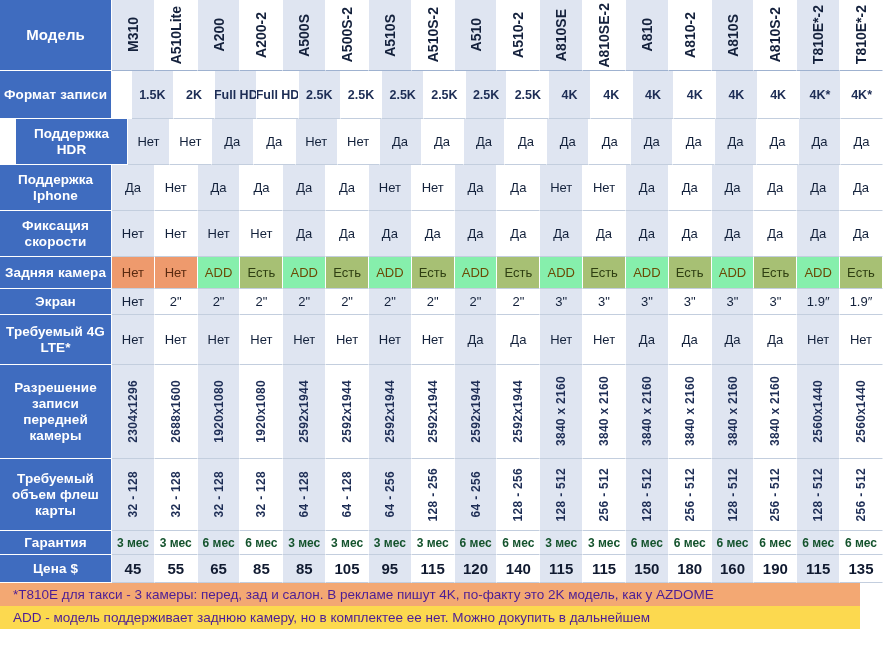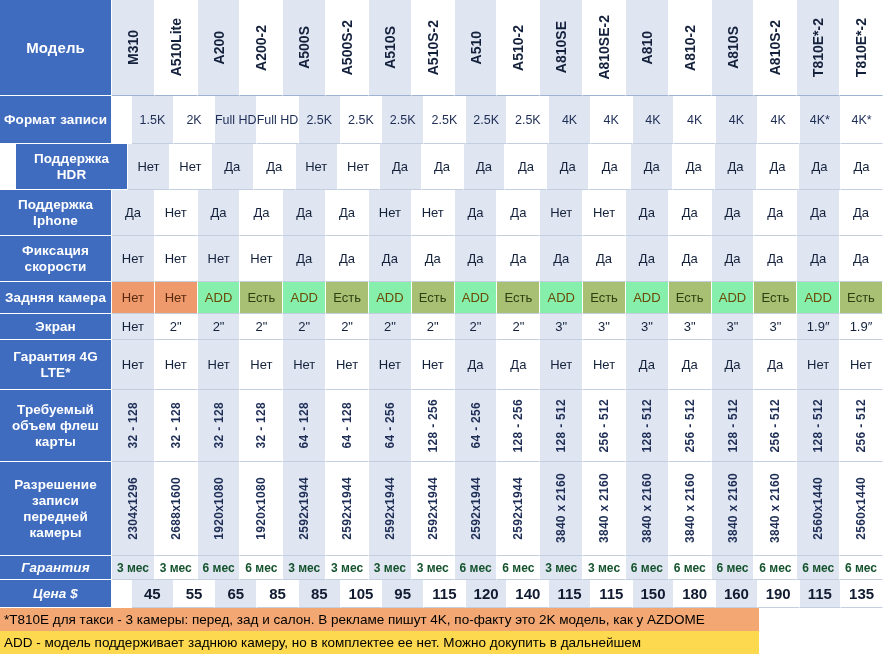--- a/index.html
+++ b/index.html
@@ -54,56 +54,56 @@
   .row.header .rlabel{font-size:15px;background:#3f6cbf;}
   .row.header{height:88px;}
   .row.header .cell{
     font-weight:bold;font-size:14px;color:#14213c;
     border-bottom:1px solid #9fb2d0;
   }
   .vtext{
     writing-mode:vertical-rl;transform:rotate(180deg);
     white-space:nowrap;line-height:1;
   }
-  .row.format .cell{font-weight:normal;font-size:12.5px;color:#1d2d55;}
+  .row.format .cell{font-weight:bold;font-size:12.5px;color:#1d2d55;}
   .row.rear .rlabel{background:#3f6cbf;}
   .cell.rear-no{background:#ee9a6d;color:#5a2a10;}
   .cell.rear-add{background:#f8c council;}
   .cell.rear-add{background:#86efac;color:#6b4a05;}
   .cell.rear-yes{background:#a7c074;color:#2f3f12;}
   .row.flash .cell,.row.resolution .cell{font-weight:bold;font-size:12px;color:#1d2d55;}
   .row.flash .cell .vtext,.row.resolution .cell .vtext{letter-spacing:.3px;}
   .row.warranty .cell{font-size:12px;font-weight:bold;color:#14532d;}
   .row.warranty{height:24px;}
   .row.price .cell{font-size:15px;font-weight:bold;color:#101a30;}
   .row.price{height:28px;}
-  .row.price .rlabel,.row.warranty .rlabel{font-size:13.5px;font-style:italic;}
+  .row.price .rlabel,.row.warranty .rlabel{font-size:13.5px;}
   .screen .cell{font-size:13px;}
   .note{
-    width:759px;box-sizing:border-box;
+    width:860px;box-sizing:border-box;
     display:flex;align-items:center;
-    font-size:13.5px;color:#000000;padding-left:4px;
+    font-size:13.5px;color:#4c1d95;padding-left:13px;
     position:relative;z-index:3;white-space:nowrap;
   }
   .note.orange{background:#f3a873;height:23px;}
   .note.yellow{background:#fcd94f;height:23px;}
 </style>
 </head>
 <body>
 
 <div id="comparison-table">
 
   <div class="watermark">
     <div class="wm-swoosh"></div>
     <div class="wm-text">DREAM</div>
   </div>
 
   <div class="grid">
 
-    <div class="row header h88" style="height:96px">
+    <div class="row header h88" style="height:71px">
       <div class="rlabel">Модель</div>
       <div class="cells" id="model-cells">
           <div class="cell odd">
             <span class="vtext">M310</span>
           </div>
           <div class="cell even">
             <span class="vtext">A510Lite</span>
           </div>
           <div class="cell odd">
             <span class="vtext">A200</span>
@@ -505,75 +505,134 @@
             </div>
             <div class="cell odd">
               <span>1.9″</span>
             </div>
             <div class="cell even">
               <span>1.9″</span>
             </div>
           </div>
         </div>
         <div class="row lte" style="height: 50px;">
-          <div class="rlabel">Гарантия 4G LTE*</div>
-          <div class="cells">
-            <div class="cell odd">
-              <span>Нет</span>
-            </div>
-            <div class="cell even">
-              <span>Нет</span>
-            </div>
-            <div class="cell odd">
-              <span>Нет</span>
-            </div>
-            <div class="cell even">
-              <span>Нет</span>
-            </div>
-            <div class="cell odd">
-              <span>Нет</span>
-            </div>
-            <div class="cell even">
-              <span>Нет</span>
-            </div>
-            <div class="cell odd">
-              <span>Нет</span>
-            </div>
-            <div class="cell even">
-              <span>Нет</span>
-            </div>
-            <div class="cell odd">
-              <span>Да</span>
-            </div>
-            <div class="cell even">
-              <span>Да</span>
-            </div>
-            <div class="cell odd">
-              <span>Нет</span>
-            </div>
-            <div class="cell even">
-              <span>Нет</span>
-            </div>
-            <div class="cell odd">
-              <span>Да</span>
-            </div>
-            <div class="cell even">
-              <span>Да</span>
-            </div>
-            <div class="cell odd">
-              <span>Да</span>
-            </div>
-            <div class="cell even">
-              <span>Да</span>
-            </div>
-            <div class="cell odd">
-              <span>Нет</span>
-            </div>
-            <div class="cell even">
-              <span>Нет</span>
+          <div class="rlabel">Требуемый 4G LTE*</div>
+          <div class="cells">
+            <div class="cell odd">
+              <span>Нет</span>
+            </div>
+            <div class="cell even">
+              <span>Нет</span>
+            </div>
+            <div class="cell odd">
+              <span>Нет</span>
+            </div>
+            <div class="cell even">
+              <span>Нет</span>
+            </div>
+            <div class="cell odd">
+              <span>Нет</span>
+            </div>
+            <div class="cell even">
+              <span>Нет</span>
+            </div>
+            <div class="cell odd">
+              <span>Нет</span>
+            </div>
+            <div class="cell even">
+              <span>Нет</span>
+            </div>
+            <div class="cell odd">
+              <span>Да</span>
+            </div>
+            <div class="cell even">
+              <span>Да</span>
+            </div>
+            <div class="cell odd">
+              <span>Нет</span>
+            </div>
+            <div class="cell even">
+              <span>Нет</span>
+            </div>
+            <div class="cell odd">
+              <span>Да</span>
+            </div>
+            <div class="cell even">
+              <span>Да</span>
+            </div>
+            <div class="cell odd">
+              <span>Да</span>
+            </div>
+            <div class="cell even">
+              <span>Да</span>
+            </div>
+            <div class="cell odd">
+              <span>Нет</span>
+            </div>
+            <div class="cell even">
+              <span>Нет</span>
+            </div>
+          </div>
+        </div>
+        <div class="row resolution" style="height: 94px;">
+          <div class="rlabel">Разрешение записи передней камеры</div>
+          <div class="cells">
+            <div class="cell odd">
+              <span class="vtext">2304x1296</span>
+            </div>
+            <div class="cell even">
+              <span class="vtext">2688x1600</span>
+            </div>
+            <div class="cell odd">
+              <span class="vtext">1920x1080</span>
+            </div>
+            <div class="cell even">
+              <span class="vtext">1920x1080</span>
+            </div>
+            <div class="cell odd">
+              <span class="vtext">2592x1944</span>
+            </div>
+            <div class="cell even">
+              <span class="vtext">2592x1944</span>
+            </div>
+            <div class="cell odd">
+              <span class="vtext">2592x1944</span>
+            </div>
+            <div class="cell even">
+              <span class="vtext">2592x1944</span>
+            </div>
+            <div class="cell odd">
+              <span class="vtext">2592x1944</span>
+            </div>
+            <div class="cell even">
+              <span class="vtext">2592x1944</span>
+            </div>
+            <div class="cell odd">
+              <span class="vtext">3840 x 2160</span>
+            </div>
+            <div class="cell even">
+              <span class="vtext">3840 x 2160</span>
+            </div>
+            <div class="cell odd">
+              <span class="vtext">3840 x 2160</span>
+            </div>
+            <div class="cell even">
+              <span class="vtext">3840 x 2160</span>
+            </div>
+            <div class="cell odd">
+              <span class="vtext">3840 x 2160</span>
+            </div>
+            <div class="cell even">
+              <span class="vtext">3840 x 2160</span>
+            </div>
+            <div class="cell odd">
+              <span class="vtext">2560x1440</span>
+            </div>
+            <div class="cell even">
+              <span class="vtext">2560x1440</span>
             </div>
           </div>
         </div>
         <div class="row flash" style="height: 72px;">
           <div class="rlabel">Требуемый объем флеш карты</div>
           <div class="cells">
             <div class="cell odd">
               <span class="vtext">32 - 128</span>
             </div>
             <div class="cell even">
@@ -622,79 +681,20 @@
               <span class="vtext">256 - 512</span>
             </div>
             <div class="cell odd">
               <span class="vtext">128 - 512</span>
             </div>
             <div class="cell even">
               <span class="vtext">256 - 512</span>
             </div>
           </div>
         </div>
-        <div class="row resolution" style="height: 94px;">
-          <div class="rlabel">Разрешение записи передней камеры</div>
-          <div class="cells">
-            <div class="cell odd">
-              <span class="vtext">2304x1296</span>
-            </div>
-            <div class="cell even">
-              <span class="vtext">2688x1600</span>
-            </div>
-            <div class="cell odd">
-              <span class="vtext">1920x1080</span>
-            </div>
-            <div class="cell even">
-              <span class="vtext">1920x1080</span>
-            </div>
-            <div class="cell odd">
-              <span class="vtext">2592x1944</span>
-            </div>
-            <div class="cell even">
-              <span class="vtext">2592x1944</span>
-            </div>
-            <div class="cell odd">
-              <span class="vtext">2592x1944</span>
-            </div>
-            <div class="cell even">
-              <span class="vtext">2592x1944</span>
-            </div>
-            <div class="cell odd">
-              <span class="vtext">2592x1944</span>
-            </div>
-            <div class="cell even">
-              <span class="vtext">2592x1944</span>
-            </div>
-            <div class="cell odd">
-              <span class="vtext">3840 x 2160</span>
-            </div>
-            <div class="cell even">
-              <span class="vtext">3840 x 2160</span>
-            </div>
-            <div class="cell odd">
-              <span class="vtext">3840 x 2160</span>
-            </div>
-            <div class="cell even">
-              <span class="vtext">3840 x 2160</span>
-            </div>
-            <div class="cell odd">
-              <span class="vtext">3840 x 2160</span>
-            </div>
-            <div class="cell even">
-              <span class="vtext">3840 x 2160</span>
-            </div>
-            <div class="cell odd">
-              <span class="vtext">2560x1440</span>
-            </div>
-            <div class="cell even">
-              <span class="vtext">2560x1440</span>
-            </div>
-          </div>
-        </div>
         <div class="row warranty" style="height: 24px;">
           <div class="rlabel">Гарантия</div>
           <div class="cells">
             <div class="cell odd">
               <span>3 мес</span>
             </div>
             <div class="cell even">
               <span>3 мес</span>
             </div>
             <div class="cell odd">
@@ -740,21 +740,21 @@
               <span>6 мес</span>
             </div>
             <div class="cell odd">
               <span>6 мес</span>
             </div>
             <div class="cell even">
               <span>6 мес</span>
             </div>
           </div>
         </div>
-        <div class="row price" style="height: 28px; gap: 20px;">
+        <div class="row price" style="height: 28px;">
           <div class="rlabel">Цена $</div>
           <div class="cells">
             <div class="cell odd">
               <span>45</span>
             </div>
             <div class="cell even">
               <span>55</span>
             </div>
             <div class="cell odd">
               <span>65</span>

